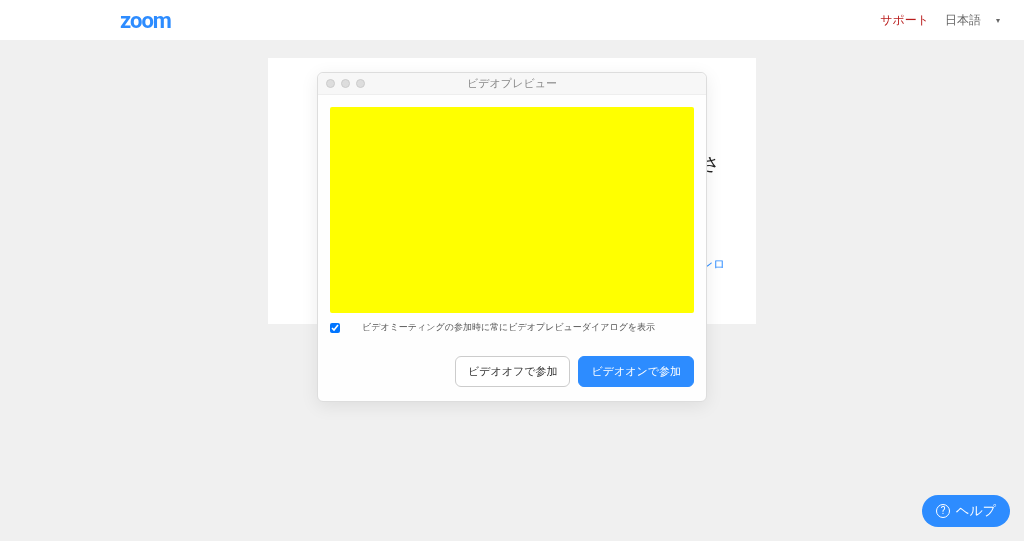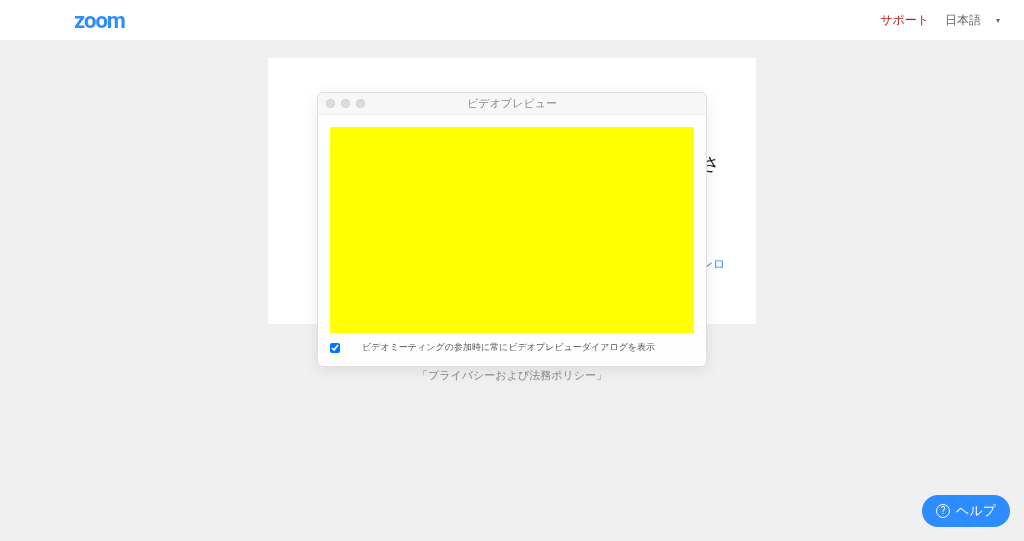--- a/index.html
+++ b/index.html
@@ -10,21 +10,21 @@
       overflow: hidden;
       background: #f0f0f0;
       position: relative;
     }
     .header {
       background: #fff;
       height: 40px;
       display: flex;
       align-items: center;
       justify-content: space-between;
-      padding: 0 24px 0 74px;
+      padding: 0 24px 0 120px;
     }
     .logo {
       font-weight: 700;
       font-size: 22px;
       color: #2D8CFF;
       letter-spacing: -1px;
       text-transform: lowercase;
     }
     .header-right {
       display: flex;
@@ -65,21 +65,21 @@
       color: #2D8CFF;
     }
     .footer-link {
       font-size: 11px;
       color: #888;
       text-align: center;
       margin-top: 44px;
     }
     .modal {
       position: absolute;
-      top: 92px;
+      top: 72px;
       left: 317px;
       width: 390px;
       background: #fefefe;
       border: 1px solid #ddd;
       border-radius: 6px;
       box-shadow: 0 4px 18px rgba(0,0,0,0.08);
     }
     .modal-titlebar {
       height: 22px;
       display: flex;
@@ -218,18 +218,22 @@
     </div>
     <div class="modal-title">ビデオプレビュー</div>
   </div>
   <div class="modal-body">
     <div class="video-preview"></div>
     <label class="checkbox-row">
       <input type="checkbox" checked="" style="">
       <span>ビデオミーティングの参加時に常にビデオプレビューダイアログを表示</span>
     </label>
   </div>
+  <div class="modal-buttons">
+    <button class="btn">ビデオオフで参加</button>
+    <button class="btn btn-primary">ビデオオンで参加</button>
+  </div>
 </div>
 
 <div class="help-button">
   <span class="help-icon">?</span>
   <span>ヘルプ</span>
 </div>
 
 </body></html>

